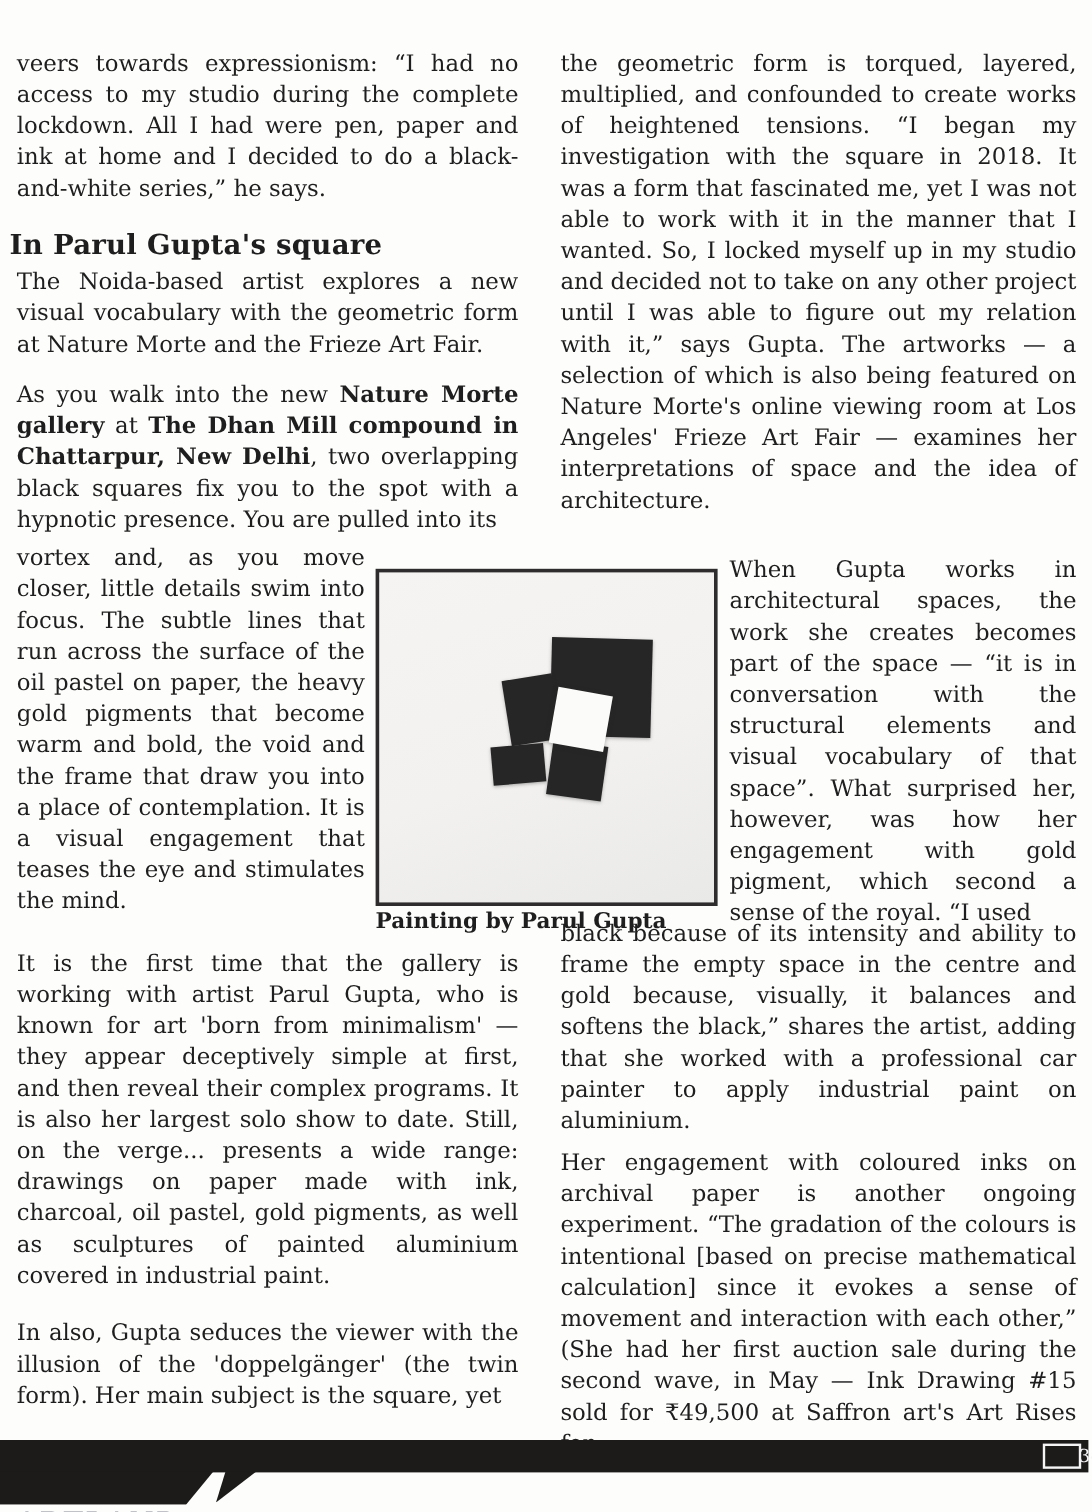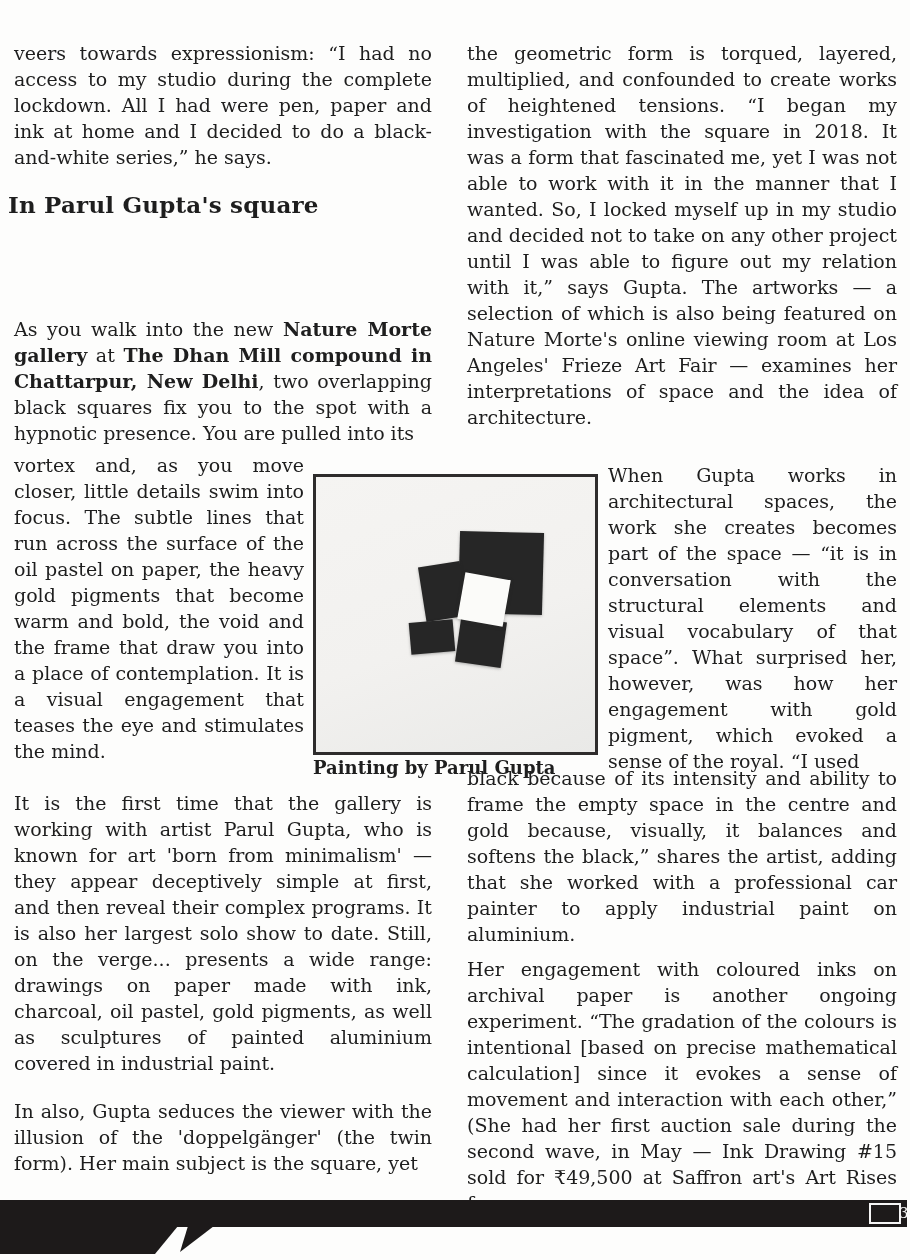--- a/index.html
+++ b/index.html
@@ -72,32 +72,33 @@
 </style>
 </head>
 <body>
 
 <div class="page">
 
   <p class="body-text" style="left:14px;top:40px;width:418px;">veers towards expressionism: “I had no access to my studio during the complete lockdown. All I had were pen, paper and ink at home and I decided to do a black-and-white series,” he says.</p>
 
   <h2 class="headline" style="left:8px;top:191px;width:418px;">In Parul Gupta's square</h2>
 
+  <p class="body-text" style="left:14px;top:222px;width:418px;">The Noida-based artist explores a new visual vocabulary with the geometric form at Nature Morte and the Frieze Art Fair.</p>
 
   <p class="body-text" style="left:14px;top:452px;width:290px;">vortex and, as you move closer, little details swim into focus. The subtle lines that run across the surface of the oil pastel on paper, the heavy gold pigments that become warm and bold, the void and the frame that draw you into a place of contemplation. It is a visual engagement that teases the eye and stimulates the mind.</p>
 
   <p class="body-text" style="left:14px;top:316px;width:418px;"><span>As you walk into the new </span><span class="b">Nature Morte gallery</span><span> at </span><span class="b">The Dhan Mill compound in Chattarpur, New Delhi</span><span>, two overlapping black squares fix you to the spot with a hypnotic presence. You are pulled into its</span></p>
 
   <p class="body-text" style="left:14px;top:790px;width:418px;">It is the first time that the gallery is working with artist Parul Gupta, who is known for art 'born from minimalism' — they appear deceptively simple at first, and then reveal their complex programs. It is also her largest solo show to date. Still, on the verge... presents a wide range: drawings on paper made with ink, charcoal, oil pastel, gold pigments, as well as sculptures of painted aluminium covered in industrial paint.</p>
 
   <p class="body-text" style="left:14px;top:1098px;width:418px;">In also, Gupta seduces the viewer with the illusion of the 'doppelgänger' (the twin form). Her main subject is the square, yet</p>
 
   <p class="body-text" style="left:467px;top:40px;width:430px;">the geometric form is torqued, layered, multiplied, and confounded to create works of heightened tensions. “I began my investigation with the square in 2018. It was a form that fascinated me, yet I was not able to work with it in the manner that I wanted. So, I locked myself up in my studio and decided not to take on any other project until I was able to figure out my relation with it,” says Gupta. The artworks — a selection of which is also being featured on Nature Morte's online viewing room at Los Angeles' Frieze Art Fair — examines her interpretations of space and the idea of architecture.</p>
 
-  <p class="body-text" style="left:608px;top:462px;width:289px;">When Gupta works in architectural spaces, the work she creates becomes part of the space — “it is in conversation with the structural elements and visual vocabulary of that space”. What surprised her, however, was how her engagement with gold pigment, which evoked a sense of the royal. “I used</p>
+  <p class="body-text" style="left:608px;top:462px;width:289px;">When Gupta works in architectural spaces, the work she creates becomes part of the space — “it is in conversation with the structural elements and visual vocabulary of that space”. What surprised her, however, was how her engagement with gold pigment, which second a sense of the royal. “I used</p>
 
   <p class="body-text" style="left:467px;top:765px;width:430px;">black because of its intensity and ability to frame the empty space in the centre and gold because, visually, it balances and softens the black,” shares the artist, adding that she worked with a professional car painter to apply industrial paint on aluminium.</p>
 
   <p class="body-text" style="left:467px;top:956px;width:430px;">Her engagement with coloured inks on archival paper is another ongoing experiment. “The gradation of the colours is intentional [based on precise mathematical calculation] since it evokes a sense of movement and interaction with each other,” (She had her first auction sale during the second wave, in May — Ink Drawing #15 sold for ₹49,500 at Saffron art's Art Rises for</p>
 
   <div class="figure-frame">
     <div class="sq sq-big"></div>
     <div class="sq sq-tl"></div>
     <div class="sq sq-bl"></div>
     <div class="sq sq-br"></div>

